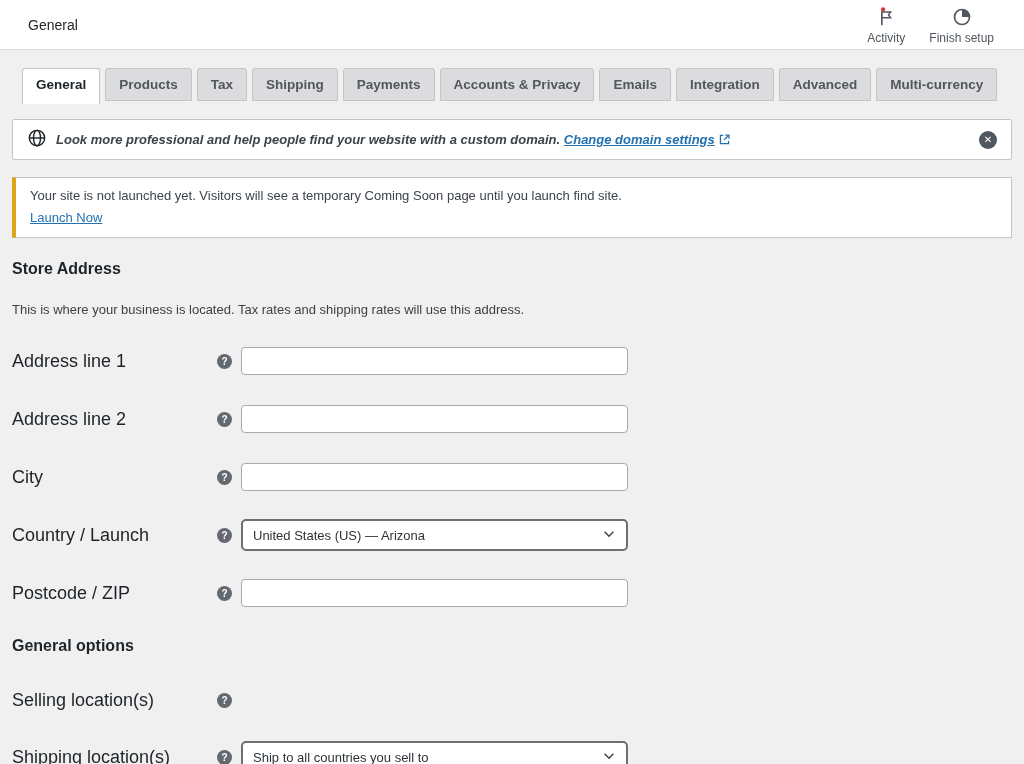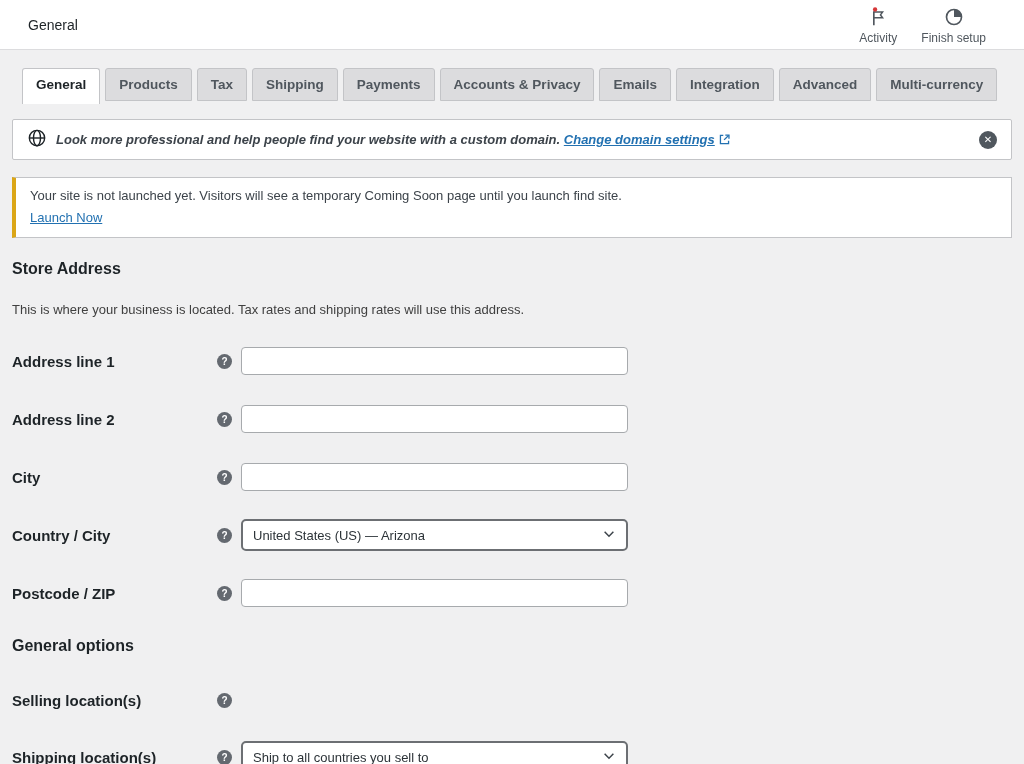--- a/index.html
+++ b/index.html
@@ -9,21 +9,21 @@
     background: #f0f0f1;
     color: #1d2327;
   }
 
   
   .topbar {
     height: 50px; background: #fff; border-bottom: 1px solid #dcdcde;
     display: flex; align-items: center;
   }
   .topbar-title { margin-left: 28px; font-size: 14px; font-weight: 500; color: #1d2327; }
-  .topbar-right { margin-left: auto; display: flex; align-items: flex-start; padding-right: 26px; }
+  .topbar-right { margin-left: auto; display: flex; align-items: flex-start; padding-right: 18px; }
   .topbar-btn {
     display: flex; flex-direction: column; align-items: center;
     padding: 6px 12px 4px; cursor: pointer; background: none; border: none;
   }
   .topbar-btn .tb-label { font-size: 12px; color: #50575e; margin-top: 4px; }
   .tb-icon { width: 20px; height: 20px; display: block; }
 
   
   .tabs { margin: 18px 0 0 22px; display: flex; align-items: flex-start; }
   .tab {
@@ -61,21 +61,21 @@
   .notice-launch .nl-link {
     display: inline-block; margin-top: 7px; font-size: 13px;
     color: #2271b1; text-decoration: underline; cursor: pointer;
   }
 
   .section-title { margin-top: 22px; font-size: 16px; font-weight: 700; color: #1d2327; }
   .section-desc { margin-top: 24px; font-size: 13px; color: #404040; }
 
   .form-table { margin-top: 30px; }
   .form-row { display: flex; align-items: center; height: 28px; margin-bottom: 30px; }
-  .form-label { width: 205px; font-size: 15px; font-weight: 700; color: #1d2327; flex: 0 0 auto; }
+  .form-label { width: 205px; font-size: 18px; font-weight: 400; color: #1d2327; flex: 0 0 auto; }
   .help-tip {
     width: 15px; height: 15px; border-radius: 50%; background: #646970; color: #fff;
     font-size: 10px; font-weight: 700; line-height: 15px; text-align: center;
     margin-right: 9px; flex: 0 0 auto; cursor: pointer;
   }
   .text-input {
     width: 387px; height: 28px; border: 1px solid #a7aaad; border-radius: 4px;
     background: #fff; padding: 0 8px; font-size: 13px; color: #2c3338;
     font-family: "Liberation Sans", sans-serif;
   }
@@ -175,21 +175,21 @@
       <input class="text-input" type="text" value="" style="">
     </div>
 
     <div class="form-row">
       <label class="form-label">City</label>
       <span class="help-tip">?</span>
       <input class="text-input" type="text" value="" style="">
     </div>
 
     <div class="form-row">
-      <label class="form-label">Country / City</label>
+      <label class="form-label">Country / Launch</label>
       <span class="help-tip">?</span>
       <div class="select-box">
         <span class="sel-val">United States (US) — Arizona</span>
         <span><svg class="chev" viewBox="0 0 16 16">
               <polyline points="3,5.5 8,10.5 13,5.5" fill="none" stroke="#3c434a" stroke-width="1.7"></polyline>
             </svg></span>
       </div>
     </div>
 
     <div class="form-row">

